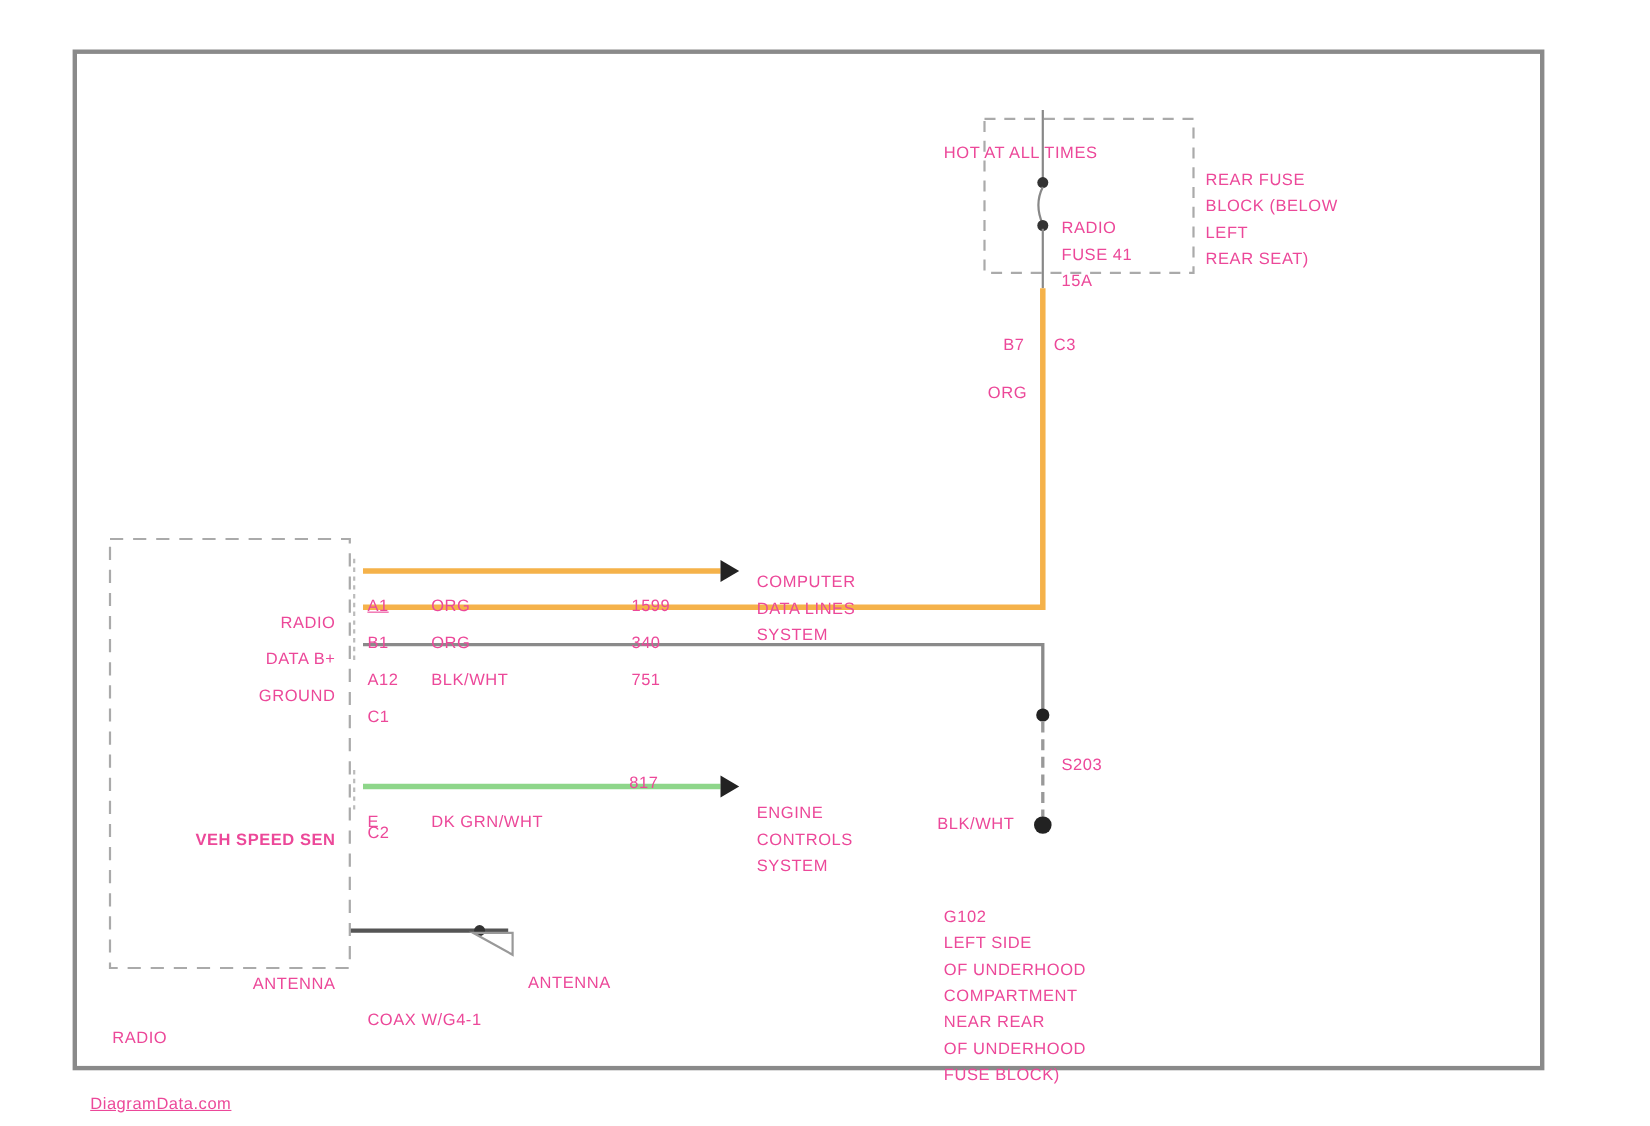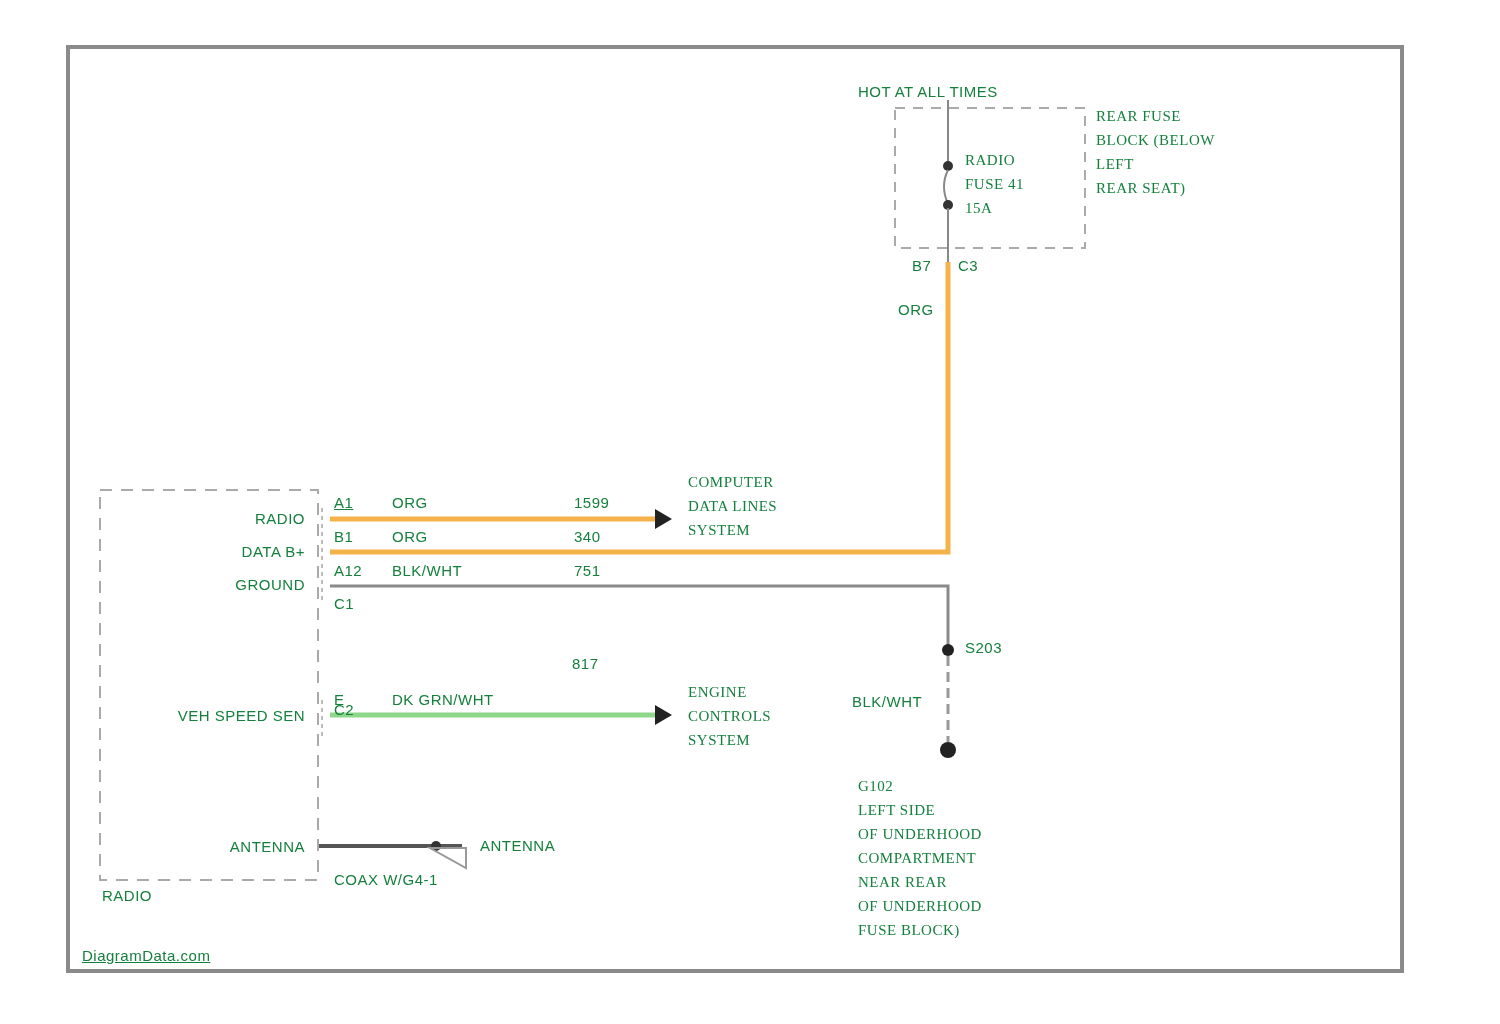--- a/index.html
+++ b/index.html
@@ -1,22 +1,22 @@
 <!DOCTYPE html>
 <html><head>
 <meta charset="utf-8">
 <style>
   html,body{margin:0;padding:0;background:#ffffff;}
   body{width:1500px;height:1024px;position:relative;overflow:hidden;font-family:"Liberation Sans",sans-serif;}
   .frame{position:absolute;left:66px;top:45px;width:1338px;height:928px;border:4px solid #8a8a8a;box-sizing:border-box;background:#fff;}
   svg{position:absolute;left:0;top:0;}
-  .lbl{position:absolute;font-size:15px;color:#15803d;letter-spacing:0.5px;white-space:nowrap;line-height:24px;filter:blur(0.6px);}
+  .lbl{position:absolute;font-size:15px;color:#ec4899;letter-spacing:0.5px;white-space:nowrap;line-height:24px;filter:blur(0.6px);margin-top:48px;}
   .lbl.r{text-align:right;}
   .lbl.c{text-align:left;}
-  .multi{white-space:pre;font-family:Liberation Serif, serif;}
+  .multi{white-space:pre;}
 </style>
 </head>
 <body>
 
 <div class="frame"></div>
 
 <svg width="1500" height="1024">
 
   <rect x="895" y="108" width="190" height="140" fill="none" stroke="#aaa" stroke-width="2" stroke-dasharray="10,8"></rect>
 
@@ -57,21 +57,21 @@
 <div class="lbl multi" style="left:965px;top:148px;">RADIO
 FUSE 41
 15A</div>
 <div class="lbl" style="left:912px;top:254px;">B7</div>
 <div class="lbl" style="left:958px;top:254px;">C3</div>
 <div class="lbl" style="left:898px;top:298px;">ORG</div>
 
 <div class="lbl r" style="left:150px;top:507px;width:155px;">RADIO</div>
 <div class="lbl r" style="left:150px;top:540px;width:155px;">DATA B+</div>
 <div class="lbl r" style="left:150px;top:573px;width:155px;">GROUND</div>
-<div class="lbl r" style="left:120px;top:704px;width:185px;">VEH SPEED SEN</div>
+<div class="lbl r" style="left:120px;top:704px;width:185px;font-weight:bold;">VEH SPEED SEN</div>
 <div class="lbl r" style="left:150px;top:835px;width:155px;">ANTENNA</div>
 <div class="lbl" style="left:102px;top:884px;">RADIO</div>
 
 <div class="lbl" style="left:334px;top:491px;text-decoration:underline;">A1</div>
 <div class="lbl" style="left:334px;top:525px;">B1</div>
 <div class="lbl" style="left:334px;top:559px;">A12</div>
 <div class="lbl" style="left:334px;top:592px;">C1</div>
 <div class="lbl" style="left:334px;top:688px;">E</div>
 <div class="lbl" style="left:334px;top:698px;">C2</div>
 

